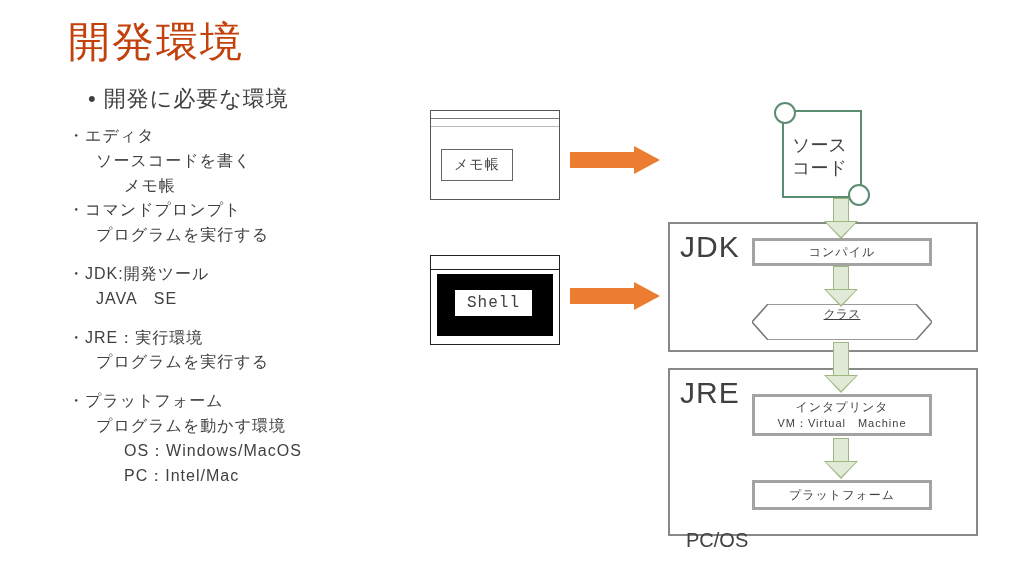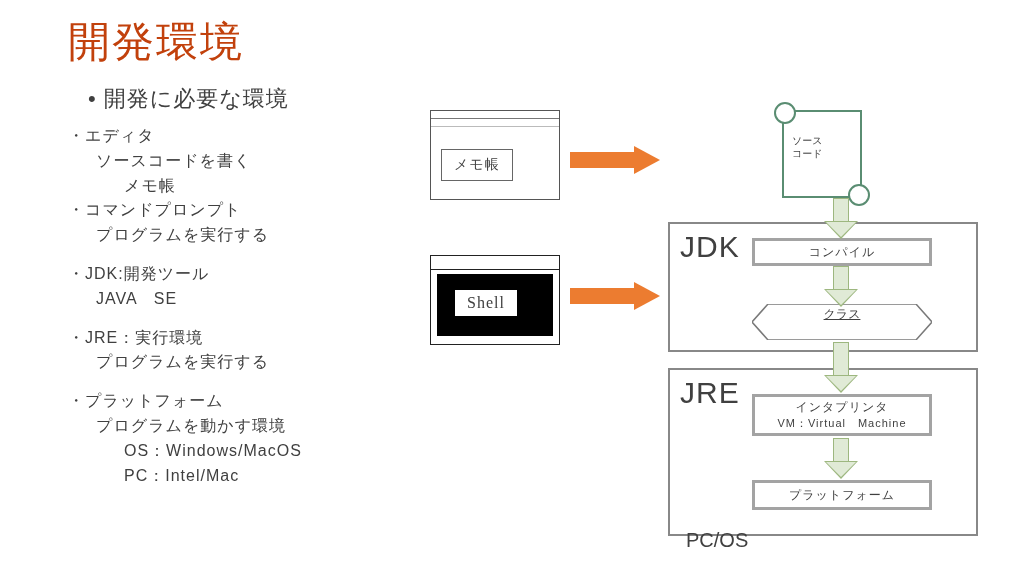--- a/index.html
+++ b/index.html
@@ -49,21 +49,21 @@
   
   .shell {
     position:absolute; left:0; top:151px; width:130px; height:90px;
     border:1px solid #222; background:#fff;
   }
   .shell .top { height:14px; border-bottom:1px solid #222;}
   .shell .scr { margin:4px 6px 6px 6px; height:62px; background:#000; }
   .shell .lbl {
     position:absolute; left:24px; top:34px;
     background:#fff; padding:4px 12px;
-    font-size:16px; font-family:Liberation Serif, serif; letter-spacing:1px;
+    font-size:16px; font-family:Liberation Mono, monospace; letter-spacing:1px;
   }
 
   
   .arrow-right {
     position:absolute; height:28px; width:90px;
   }
   .arrow-right .shaft{
     position:absolute; left:0; top:6px; height:16px; width:64px; background:#ec7c30;
   }
   .arrow-right .head{
@@ -78,21 +78,21 @@
     position:absolute; width:80px; height:88px;
     border:2px solid #5a8d72;
   }
   .scroll::before, .scroll::after{
     content:""; position:absolute; width:18px; height:18px;
     border:2px solid #5a8d72; border-radius:50%; background:#fff;
   }
   .scroll::before{ left:-10px; top:-10px; }
   .scroll::after{ right:-10px; bottom:-10px; }
   .scroll .txt{
-    position:absolute; left:8px; top:22px; font-size:10px; line-height:1.3;
+    position:absolute; left:8px; top:22px; font-size:18px; line-height:1.3;
   }
 
   
   .panel {
     position:absolute; border:2px solid #888;
   }
   .panel .tag{
     position:absolute; left:10px; top:6px;
     font-family: Arial, sans-serif; font-size:30px; letter-spacing:1px;
   }

